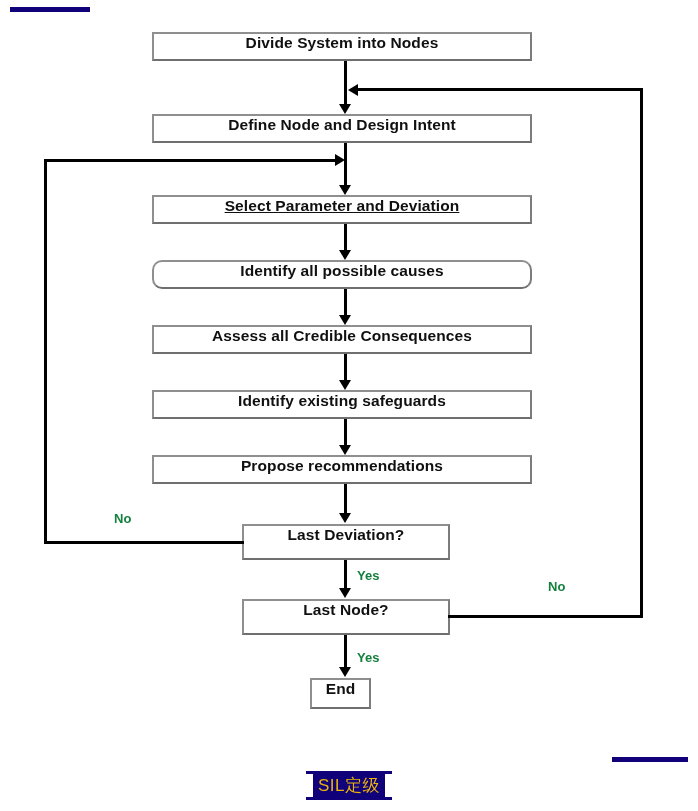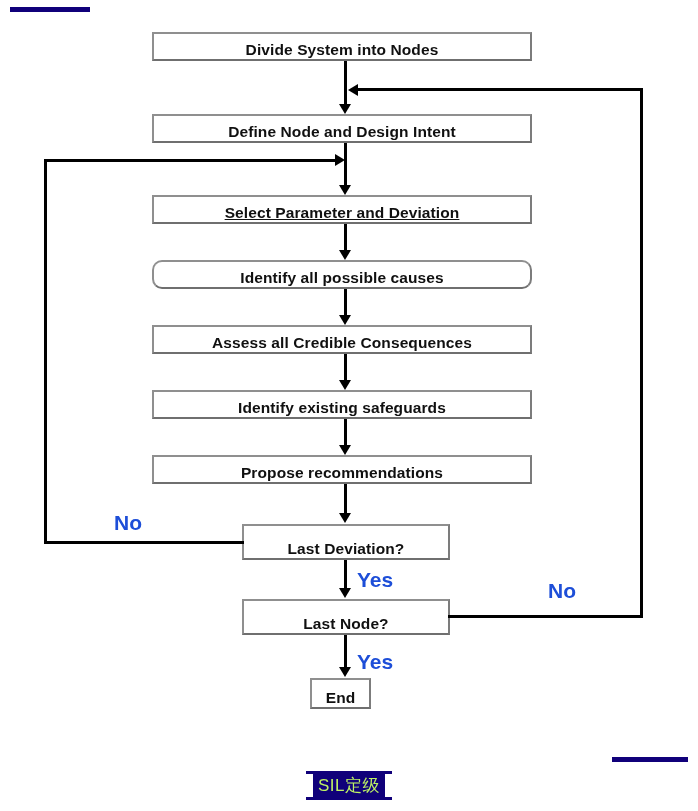--- a/index.html
+++ b/index.html
@@ -20,21 +20,21 @@
 
   
   .node {
     position: absolute;
     box-sizing: border-box;
     background: #ffffff;
     border: 2px solid #8f8f8f;
     border-right-color: #7c7c7c;
     border-bottom-color: #6f6f6f;
     display: flex;
-    align-items: flex-end;
+    align-items: flex-start;
     justify-content: center;
     font-weight: bold;
     color: #101010;
     letter-spacing: 0.1px;
     white-space: nowrap;
   }
   .node.process  { font-size: 15.5px; }
   .node.decision { font-size: 15.5px; }
   .node.terminal { font-size: 15.5px; }
 
@@ -68,36 +68,36 @@
     width: 0; height: 0;
     border-top: 6px solid transparent;
     border-bottom: 6px solid transparent;
     border-left: 10px solid #000000;
   }
 
   
   .edge-label {
     position: absolute;
     font-weight: bold;
-    font-size: 21px;
-    color: #1d4ed8;
+    font-size: 13px;
+    color: #15803d;
     white-space: nowrap;
   }
 
   
   .rule {
     position: absolute;
     background: #10007a;
   }
 
   
   .tag {
     position: absolute;
     background: #10007a;
-    color: #bef264;
+    color: #eab308;
     font-size: 17px;
     display: flex;
     align-items: center;
     justify-content: center;
     white-space: nowrap;
     letter-spacing: 0.5px;
   }
   .tag-cap {
     position: absolute;
     background: #10007a;

